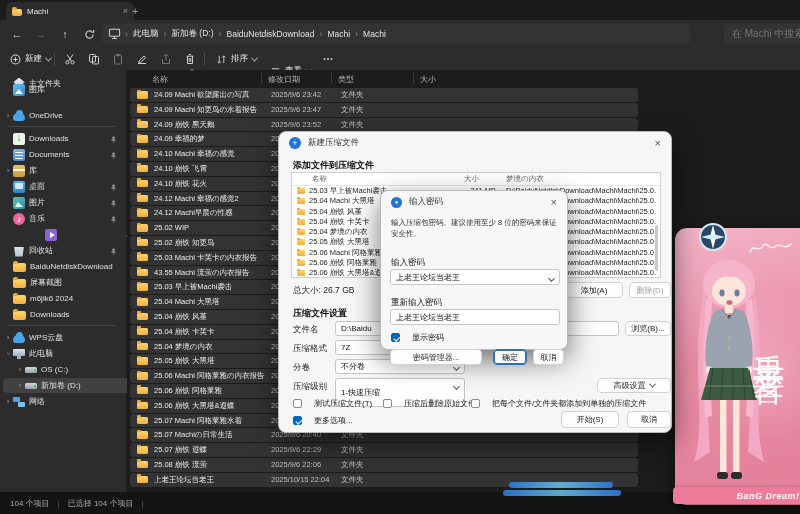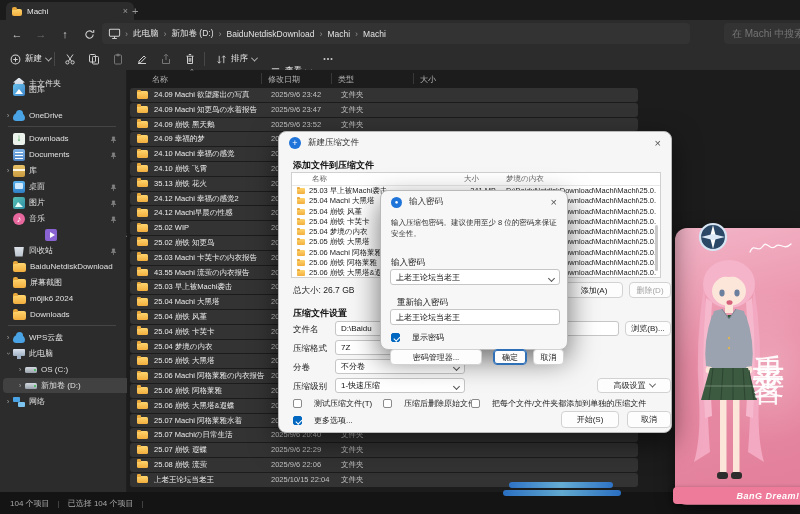--- a/index.html
+++ b/index.html
@@ -457,21 +457,21 @@
           <span class="c-type"></span>
         </div>
         <div class="frow">
           <div class="fic"></div>
           <span class="c-name">24.10 崩铁 飞霄</span>
           <span class="c-date">2025/9</span>
           <span class="c-type"></span>
         </div>
         <div class="frow">
           <div class="fic"></div>
-          <span class="c-name">35.13 崩铁 花火</span>
+          <span class="c-name">24.10 崩铁 花火</span>
           <span class="c-date">2025/9</span>
           <span class="c-type"></span>
         </div>
         <div class="frow">
           <div class="fic"></div>
           <span class="c-name">24.12 Machi 幸福の感觉2</span>
           <span class="c-date">2025/9</span>
           <span class="c-type"></span>
         </div>
         <div class="frow">
@@ -743,21 +743,21 @@
       <span class="chev2"></span>
     </div>
 
     <div class="dlabel" style="left:14px;top:230px;">分卷</div>
     <div class="dinput" style="left:56px;top:227px;width:130px;height:15px;">
       <span>不分卷</span>
       <span class="chev2"></span>
     </div>
 
     <div class="dlabel" style="left:14px;top:249px;">压缩级别</div>
-    <div class="dinput" style="left:56px;top:246px;width:130px;height:15px;">
+    <div class="dinput" style="left:56px;top:246px;width:130px;height:29px;">
       <span>1-快速压缩</span>
       <span class="chev2"></span>
     </div>
     <div class="dbtn" style="left:318px;top:246px;width:74px;height:15px;">
       <span>高级设置</span>
       <span class="chev" style="border-color:#555;"></span>
     </div>
 
     <div class="cbrow" style="left:14px;top:266px;">
       <span class="cb"></span>
@@ -788,21 +788,21 @@
       <div class="dlg-ico" style="width:11px;height:11px;line-height:11px;font-size:6px;">●</div>
       <span class="dlg-title-txt">输入密码</span>
       <span class="dlg-x">×</span>
     </div>
     <div class="pw-msg">输入压缩包密码。建议使用至少 8 位的密码来保证安全性。</div>
     <div class="dlabel" style="left:10px;top:66px;">输入密码</div>
     <div class="dinput" style="left:9px;top:78px;width:170px;height:16px;">
       <span>上老王论坛当老王</span>
       <span class="chev2" style="top:6px;"></span>
     </div>
-    <div class="dlabel" style="left:16px;top:106px;">重新输入密码</div>
+    <div class="dlabel" style="left:10px;top:106px;">重新输入密码</div>
     <div class="dinput" style="left:9px;top:118px;width:170px;height:16px;">
       <span>上老王论坛当老王</span>
     </div>
     <div class="cbrow" style="left:10px;top:141px;">
       <span class="cb on"></span>
       <span class="cb-label">显示密码</span>
     </div>
     <div class="dbtn" style="left:9px;top:158px;width:92px;height:16px;">
       <span>密码管理器...</span>
     </div>

